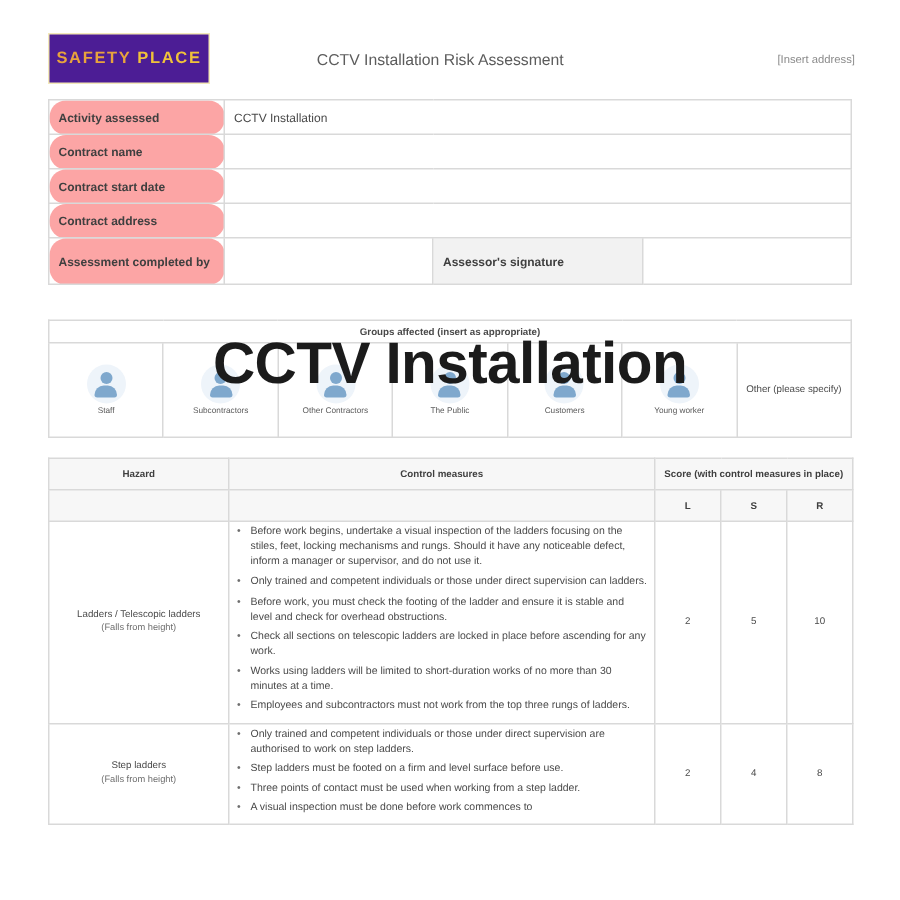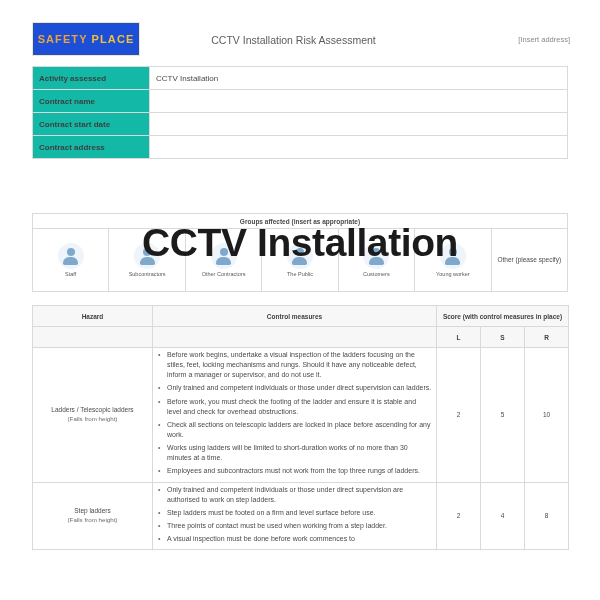--- a/index.html
+++ b/index.html
@@ -28,21 +28,21 @@
     left: 32px;
     right: 30px;
     height: 40px;
   }
   .logo {
     position: absolute;
     left: 0;
     top: 0;
     width: 106px;
     height: 32px;
-    background: #1d4ed8;
+    background: #4c1d95;
     border: 1px solid #f3e9b8;
     display: flex;
     align-items: center;
     justify-content: center;
   }
   .logo-text {
     font-size: 11px;
     font-weight: bold;
     letter-spacing: 1.1px;
     color: #f0c23a;
@@ -78,24 +78,25 @@
   }
   .info-table td {
     border: 1px solid #d9d9d9;
     height: 22px;
     font-size: 8px;
     padding: 0 6px;
     color: #4a4a4a;
     vertical-align: middle;
   }
   .info-table td.lbl {
-    background: #14b8a6;
+    background: #fca5a5;
     color: #3f3f3f;
     font-weight: bold;
     width: 104px;
+    border-radius: 11px;
   }
   .info-table td.lbl2 {
     background: #f2f2f2;
     color: #3f3f3f;
     font-weight: bold;
     width: 110px;
   }
   .info-table td.val {
     background: #ffffff;
   }
@@ -271,20 +272,26 @@
         <td class="lbl">Contract name</td>
         <td class="val" colspan="3"></td>
       </tr>
       <tr>
         <td class="lbl">Contract start date</td>
         <td class="val" colspan="3"></td>
       </tr>
       <tr>
         <td class="lbl">Contract address</td>
         <td class="val" colspan="3"></td>
+      </tr>
+      <tr class="tall">
+        <td class="lbl">Assessment completed by</td>
+        <td class="val"></td>
+        <td class="lbl2">Assessor's signature</td>
+        <td class="val"></td>
       </tr>
     </tbody>
   </table>
 
   <table class="groups-table">
     <tbody>
       <tr>
         <td class="groups-hdr" colspan="7">Groups affected (insert as appropriate)</td>
       </tr>
       <tr>

